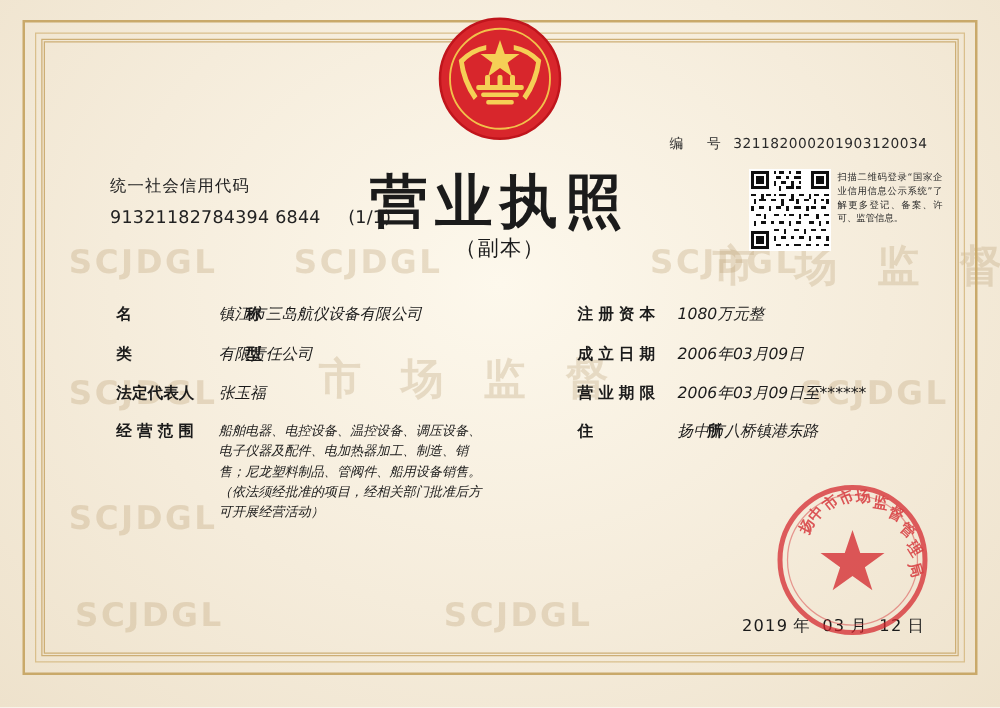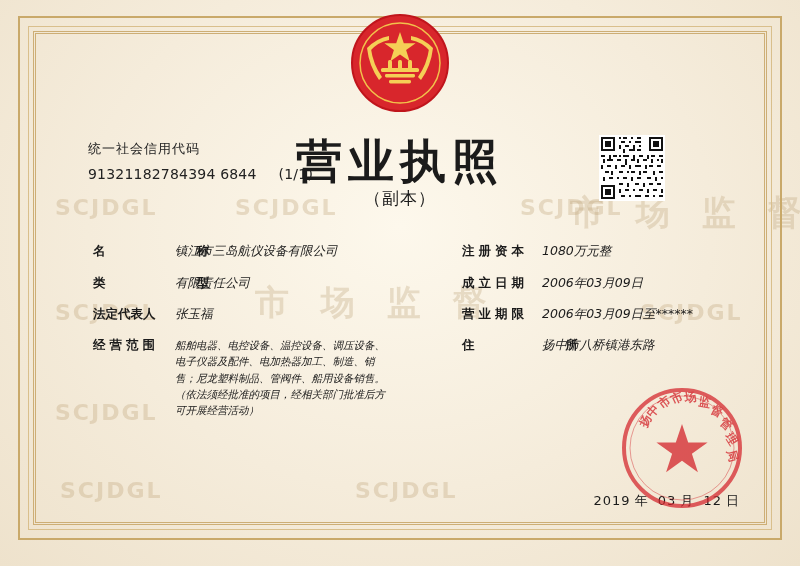--- a/index.html
+++ b/index.html
@@ -43,21 +43,21 @@
     position: absolute;
     color: rgba(198,174,128,0.30);
     font-weight: bold;
     letter-spacing: 2px;
     font-family: "DejaVu Sans", "Liberation Sans", sans-serif;
     user-select: none;
     pointer-events: none;
     white-space: nowrap;
   }
   .wm-big {
-    font-size: 22px;
+    font-size: 26px;
     color: rgba(190,165,120,0.33);
   }
   .wm-cn {
     font-size: 34px;
     color: rgba(185,160,115,0.30);
     letter-spacing: 10px;
   }
   
   .emblem {
     position: absolute;
@@ -264,20 +264,23 @@
         <rect x="53" y="52" width="4" height="9" rx="1.5"></rect>
         <rect x="63" y="52" width="4" height="9" rx="1.5"></rect>
         <path d="M22 40 Q32 30 44 28 L44 32 Q33 34 25 43 Z"></path>
         <path d="M88 40 Q78 30 66 28 L66 32 Q77 34 85 43 Z"></path>
         <path d="M22 40 Q24 58 34 72 L37 69 Q28 56 26 41 Z"></path>
         <path d="M88 40 Q86 58 76 72 L73 69 Q82 56 84 41 Z"></path>
       </g>
     </svg>
   </div>
 
+  <div class="code-no">
+    <span class="lbl">编　号</span><span>321182000201903120034</span>
+  </div>
 
   <div class="qr-wrap">
     <svg viewBox="0 0 33 33" width="66" height="66" shape-rendering="crispEdges">
       <rect width="33" height="33" fill="#fff"></rect>
       <g fill="#111">
         <rect x="1" y="1" width="7" height="7"></rect>
           <rect x="2" y="2" width="5" height="5" fill="#fff"></rect>
           <rect x="3" y="3" width="3" height="3"></rect>
         <rect x="25" y="1" width="7" height="7"></rect>
           <rect x="26" y="2" width="5" height="5" fill="#fff"></rect>
@@ -361,20 +364,21 @@
           <rect x="31" y="27" width="1" height="2"></rect>
         <rect x="11" y="30" width="2" height="1"></rect>
           <rect x="15" y="30" width="1" height="1"></rect>
           <rect x="18" y="30" width="3" height="1"></rect>
         <rect x="23" y="30" width="2" height="1"></rect>
           <rect x="27" y="30" width="1" height="1"></rect>
           <rect x="30" y="30" width="2" height="1"></rect>
       </g>
     </svg>
   </div>
+  <div class="qr-note">扫描二维码登录“国家企业信用信息公示系统”了解更多登记、备案、许可、监管信息。</div>
 
   <div class="usci-label">统一社会信用代码</div>
   <div class="usci-value">
     <span>91321182784394 6844</span><span class="pages">(1/1)</span>
   </div>
 
   <div class="title">营业执照</div>
   <div class="subtitle">（副本）</div>
 
   <div class="field" style="left:93px; top:243px;">

